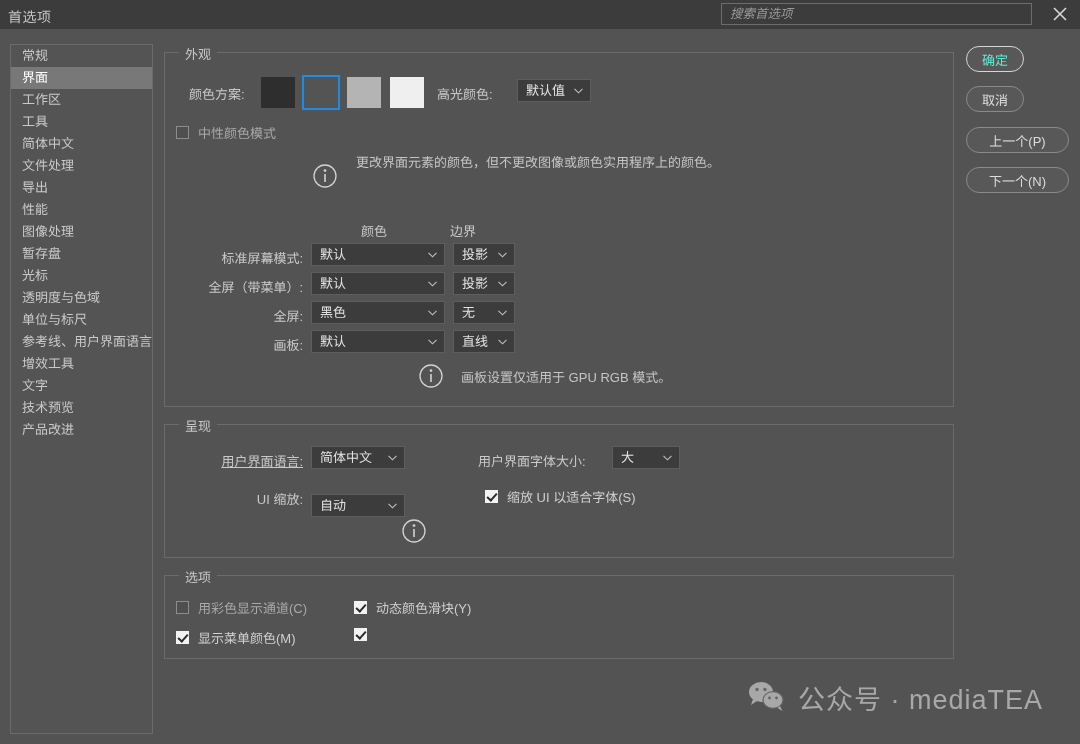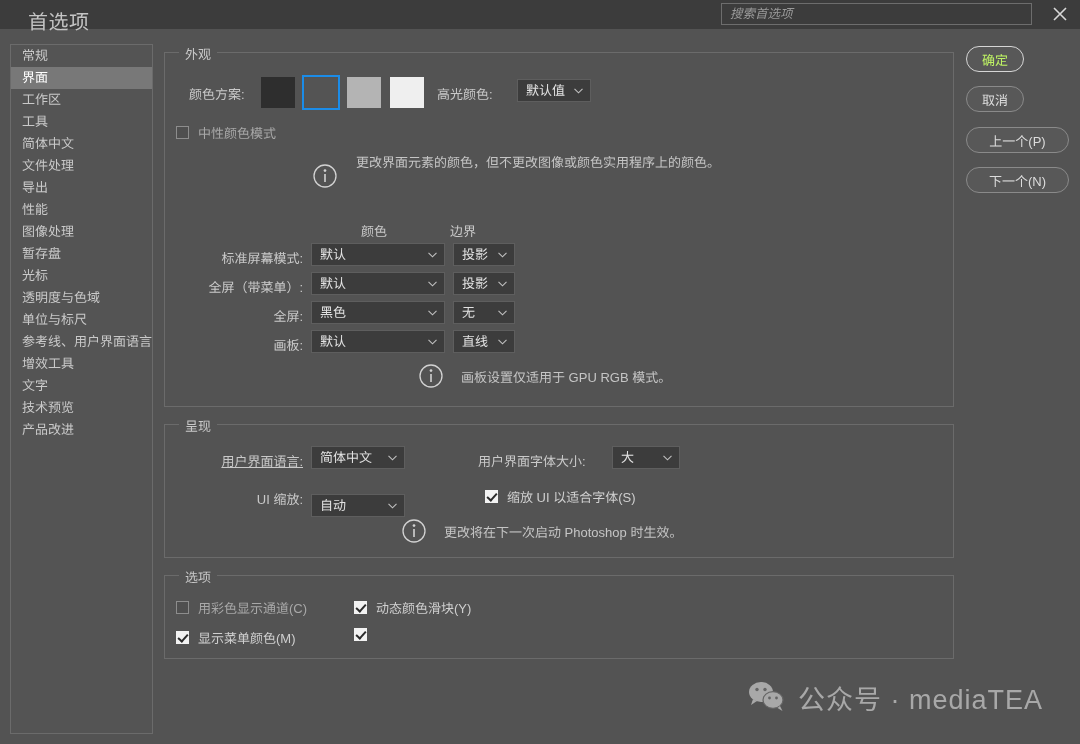--- a/index.html
+++ b/index.html
@@ -25,22 +25,22 @@
 
   
   .titlebar {
     position: absolute;
     left: 0; top: 0;
     width: 1080px; height: 29px;
     background: #3c3c3c;
   }
   .title-text {
     position: absolute;
-    left: 28px; top: 6px;
-    font-size: 20px;
+    left: 8px; top: 6px;
+    font-size: 14px;
     color: #c4c4c4;
     letter-spacing: 0.5px;
     font-family: Liberation Serif, serif;
   }
   .search-box {
     position: absolute;
     left: 721px; top: 3px;
     width: 311px; height: 22px;
     background: #3c3c3c;
     border: 1px solid #6d6d6d;
@@ -223,21 +223,21 @@
     border: 1px solid #8a8a8a;
     background: #585858;
     color: #dcdcdc;
     font-size: 13px;
     font-family: "Liberation Sans", "DejaVu Sans", sans-serif;
     cursor: pointer;
     padding: 0;
     box-sizing: border-box;
     white-space: nowrap;
   }
-  .btn.primary { border-color: #d6d6d6; color: #bef264; }
+  .btn.primary { border-color: #d6d6d6; color: #5eead4; }
 
   
   .watermark {
     position: absolute;
     left: 748px; top: 678px;
     display: flex;
     align-items: center;
     opacity: 0.62;
   }
   .watermark .wm-text {
@@ -445,21 +445,20 @@
       <span class="cblabel">缩放 UI 以适合字体(S)</span>
     </div>
 
     <div class="infoicon" style="left:236px; top:93px;">
       <svg width="26" height="26" viewBox="0 0 26 26">
         <circle cx="13" cy="13" r="11" stroke="#d2d2d2" stroke-width="1.3" fill="none"></circle>
         <circle cx="13" cy="7.6" r="1.35" fill="#d2d2d2"></circle>
         <path d="M13 11 L13 19" stroke="#d2d2d2" stroke-width="1.6" fill="none"></path>
       </svg>
     </div>
-    <div class="note" style="left:279px; top:97px;">更改将在下一次启动 Photoshop 时生效。</div>
   </div>
 
   <div class="group" id="grp-options">
     <div class="legend">选项</div>
 
     <div class="cbrow" style="left:11px; top:22px;">
       <span class="cbox"></span>
       <span class="cblabel dim">用彩色显示通道(C)</span>
     </div>
 

